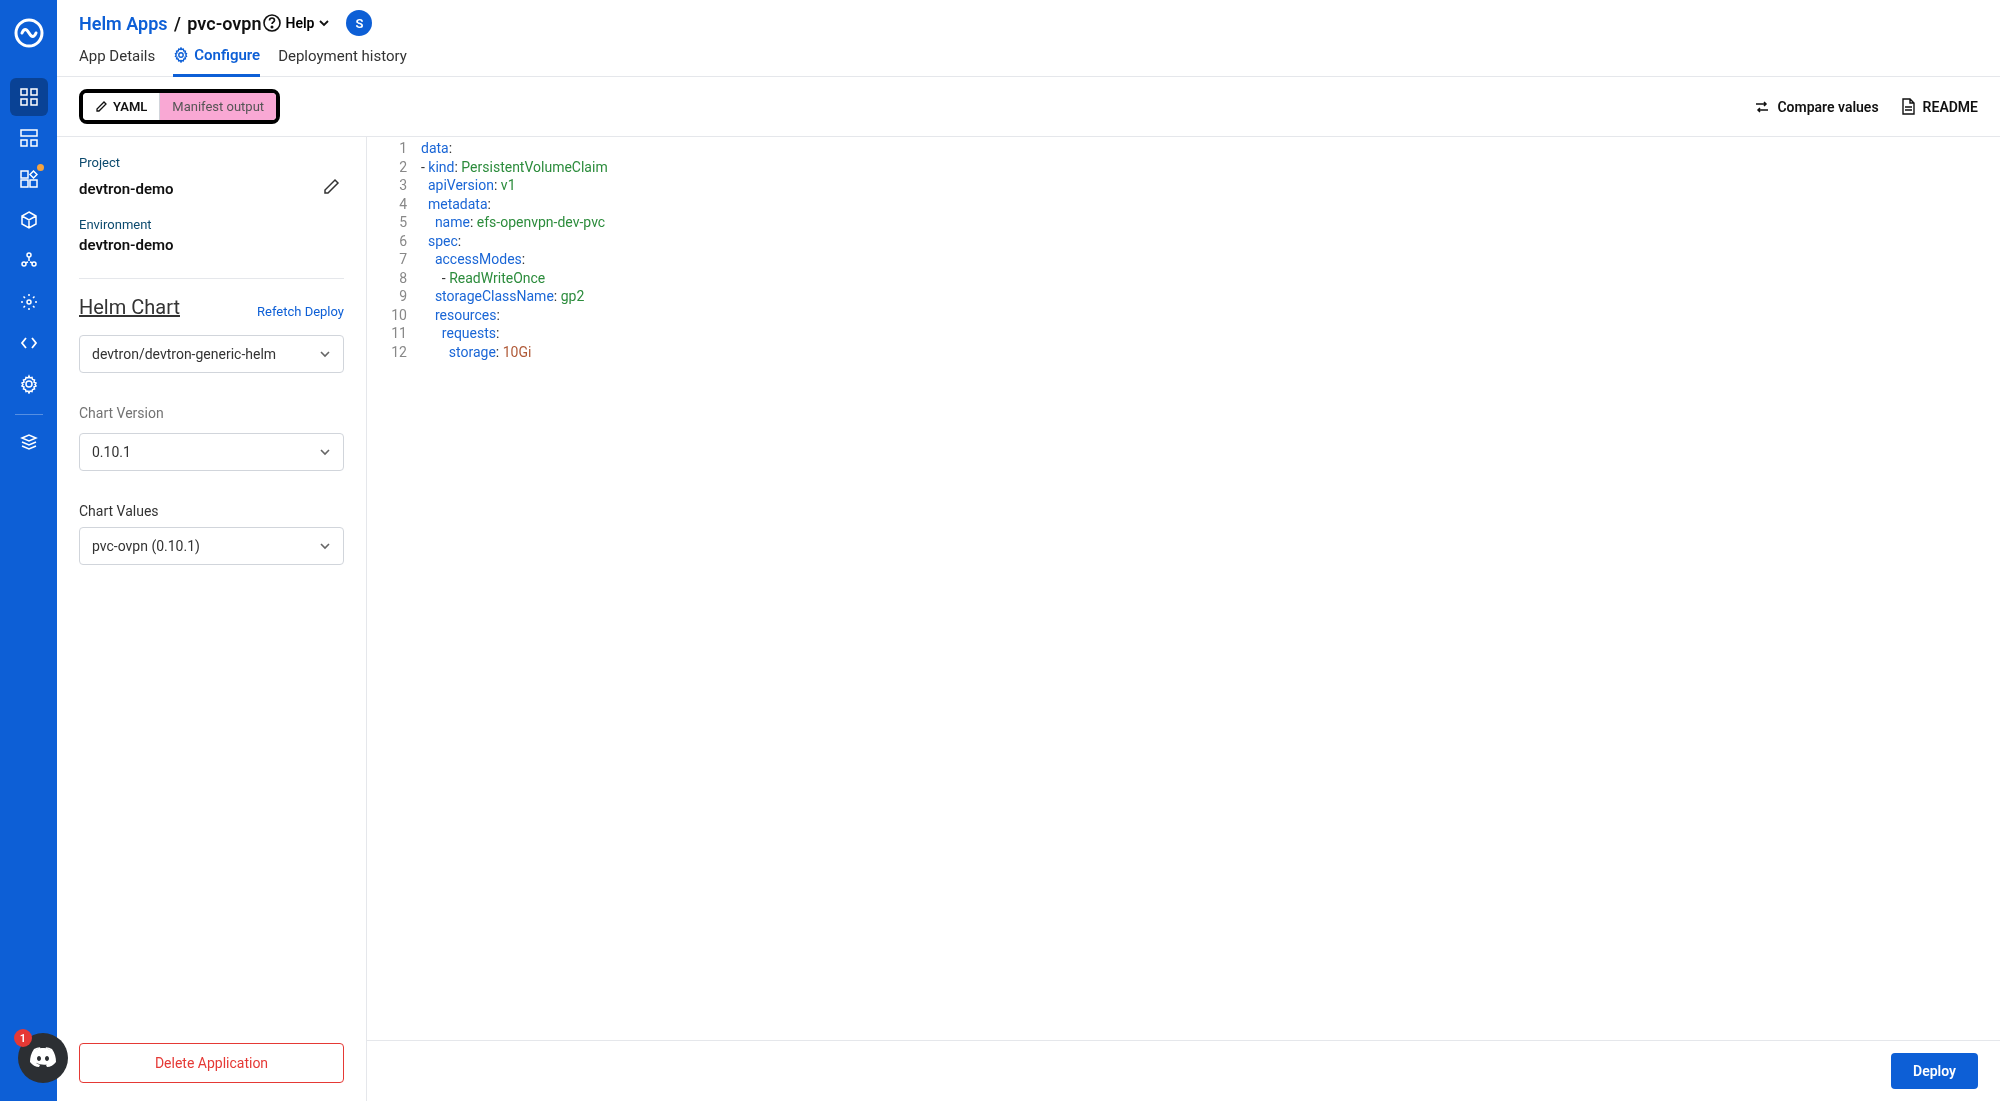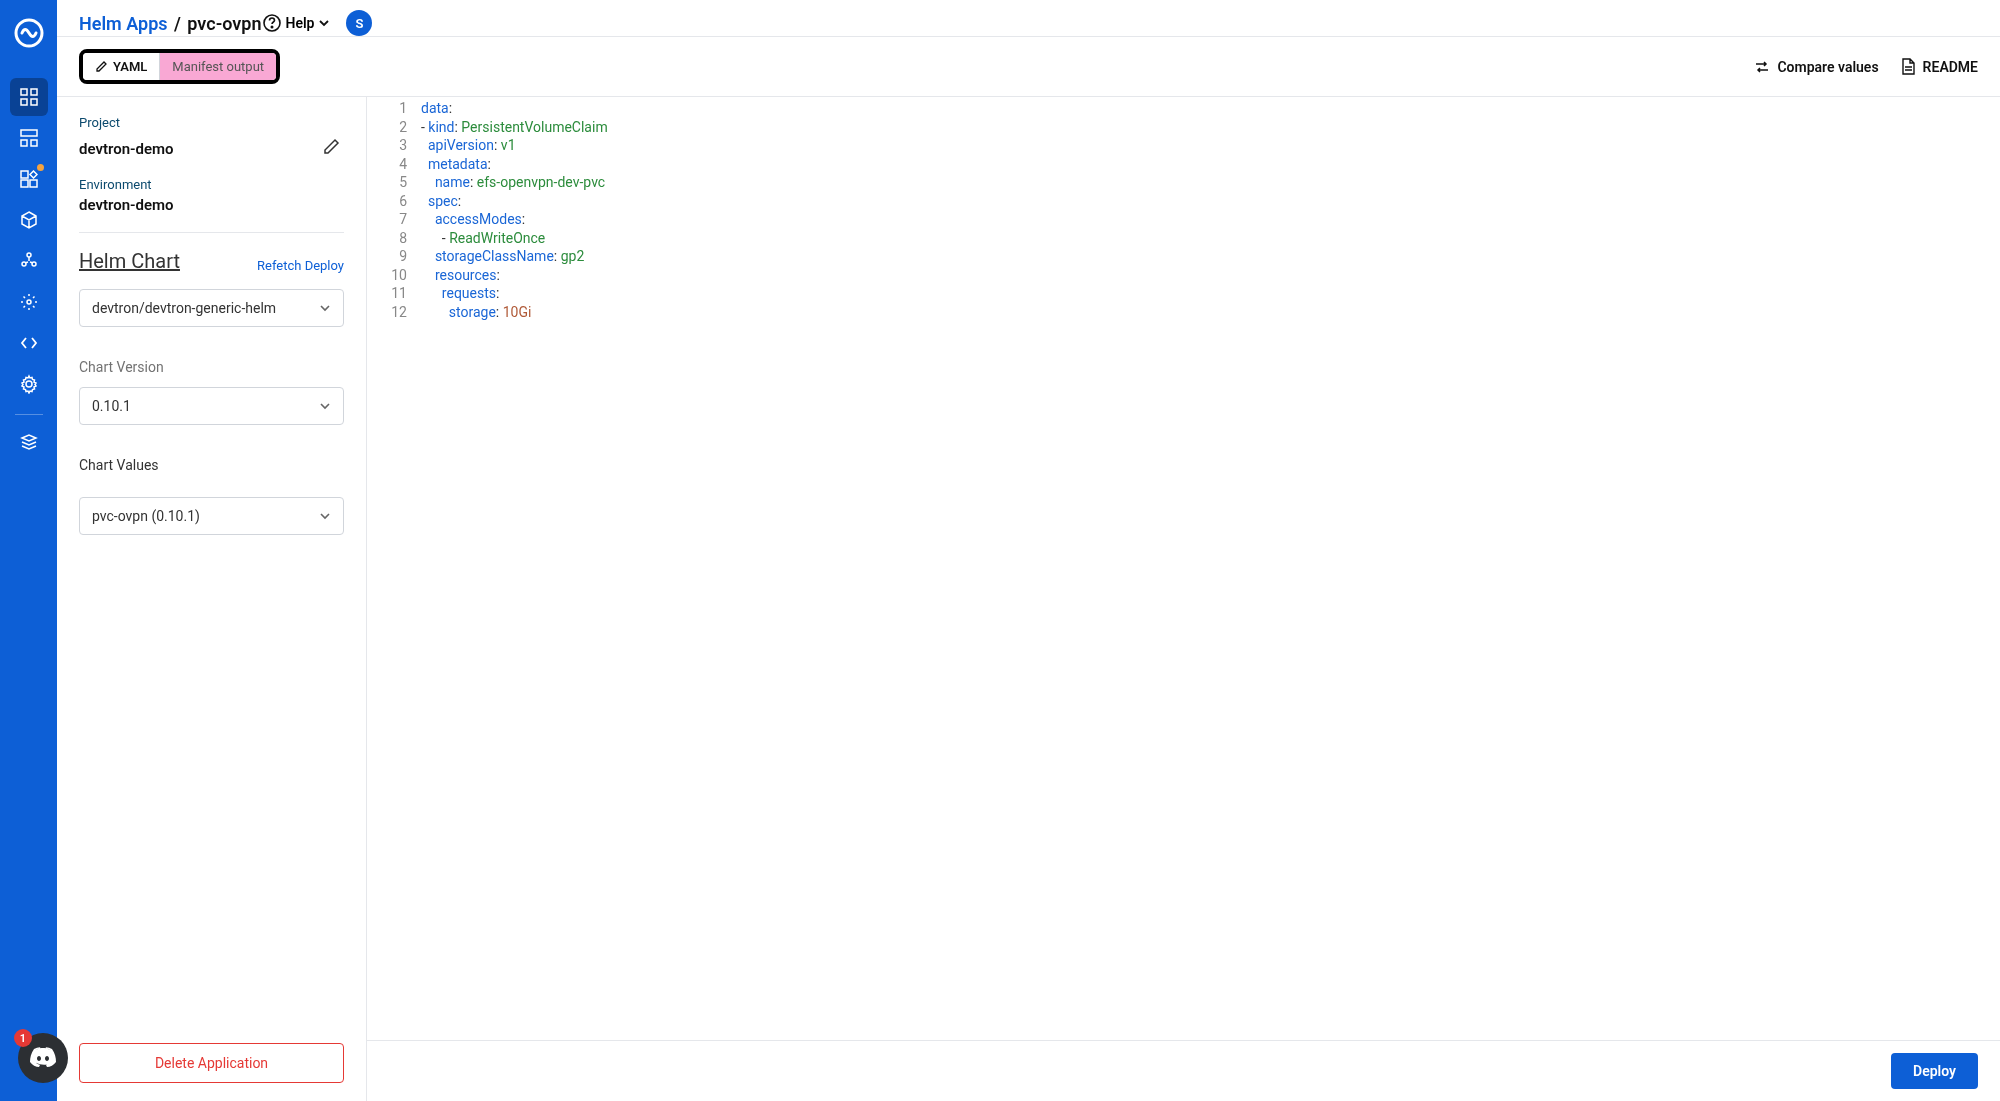--- a/index.html
+++ b/index.html
@@ -274,21 +274,21 @@
       font-size: 14px;
       display: flex;
       justify-content: space-between;
       align-items: center;
       cursor: pointer;
       margin-bottom: 32px;
       color: #333;
     }
     .env-block {
       margin-top: 14px;
-      margin-bottom: 2px;
+      margin-bottom: 8px;
     }
     .config-panel-footer {
       margin-top: auto;
     }
     .delete-btn {
       width: 100%;
       padding: 11px;
       border: 1px solid #e53935;
       background: #fff;
       color: #e53935;
@@ -438,20 +438,31 @@
               <circle cx="10" cy="14" r="0.7" fill="#111"></circle>
             </svg>
           <span>Help</span>
           <svg width="12" height="12" viewBox="0 0 12 12" fill="none" stroke="#111" stroke-width="1.8">
               <path d="M2 4 L6 8 L10 4"></path>
             </svg>
         </div>
         <div class="avatar">S</div>
       </div>
     </div>
+    <div class="tabs">
+      <div class="tab">App Details</div>
+      <div class="tab active">
+        <svg width="16" height="16" viewBox="0 0 16 16" fill="none" stroke="#0d5fd6" stroke-width="1.4">
+            <circle cx="8" cy="8" r="2.2"></circle>
+            <path d="M8 1 L8.7 2.5 L10.3 2.1 L10.7 3.8 L12.4 4.2 L12 5.8 L13.5 6.5 L12.8 8 L13.5 9.5 L12 10.2 L12.4 11.8 L10.7 12.2 L10.3 13.9 L8.7 13.5 L8 15 L7.3 13.5 L5.7 13.9 L5.3 12.2 L3.6 11.8 L4 10.2 L2.5 9.5 L3.2 8 L2.5 6.5 L4 5.8 L3.6 4.2 L5.3 3.8 L5.7 2.1 L7.3 2.5 Z"></path>
+          </svg>
+        <span>Configure</span>
+      </div>
+      <div class="tab">Deployment history</div>
+    </div>
   </div>
 
   <div class="toolbar">
     <div class="toggle-group">
       <div class="toggle-btn active">
         <svg width="13" height="13" viewBox="0 0 13 13" fill="none" stroke="#111" stroke-width="1.3">
             <path d="M2 11 L2 9 L9 2 L11 4 L4 11 Z"></path>
           </svg>
         <span>YAML</span>
       </div>
@@ -500,21 +511,21 @@
             <path d="M2 4 L6 8 L10 4"></path>
           </svg>
       </div>
       <div class="field-label" style="font-size:14px;color:#737373;margin-bottom:12px">Chart Version</div>
       <div class="select">
         <span>0.10.1</span>
         <svg width="12" height="12" viewBox="0 0 12 12" fill="none" stroke="#666" stroke-width="1.6">
             <path d="M2 4 L6 8 L10 4"></path>
           </svg>
       </div>
-      <div class="field-label" style="font-size:14px;color:#333;margin-bottom:24px">Chart Values</div>
+      <div class="field-label" style="font-size:14px;color:#333;margin-bottom:8px">Chart Values</div>
       <div class="select">
         <span>pvc-ovpn (0.10.1)</span>
         <svg width="12" height="12" viewBox="0 0 12 12" fill="none" stroke="#666" stroke-width="1.6">
             <path d="M2 4 L6 8 L10 4"></path>
           </svg>
       </div>
       <div class="config-panel-footer">
         <button class="delete-btn">Delete Application</button>
       </div>
     </div>

